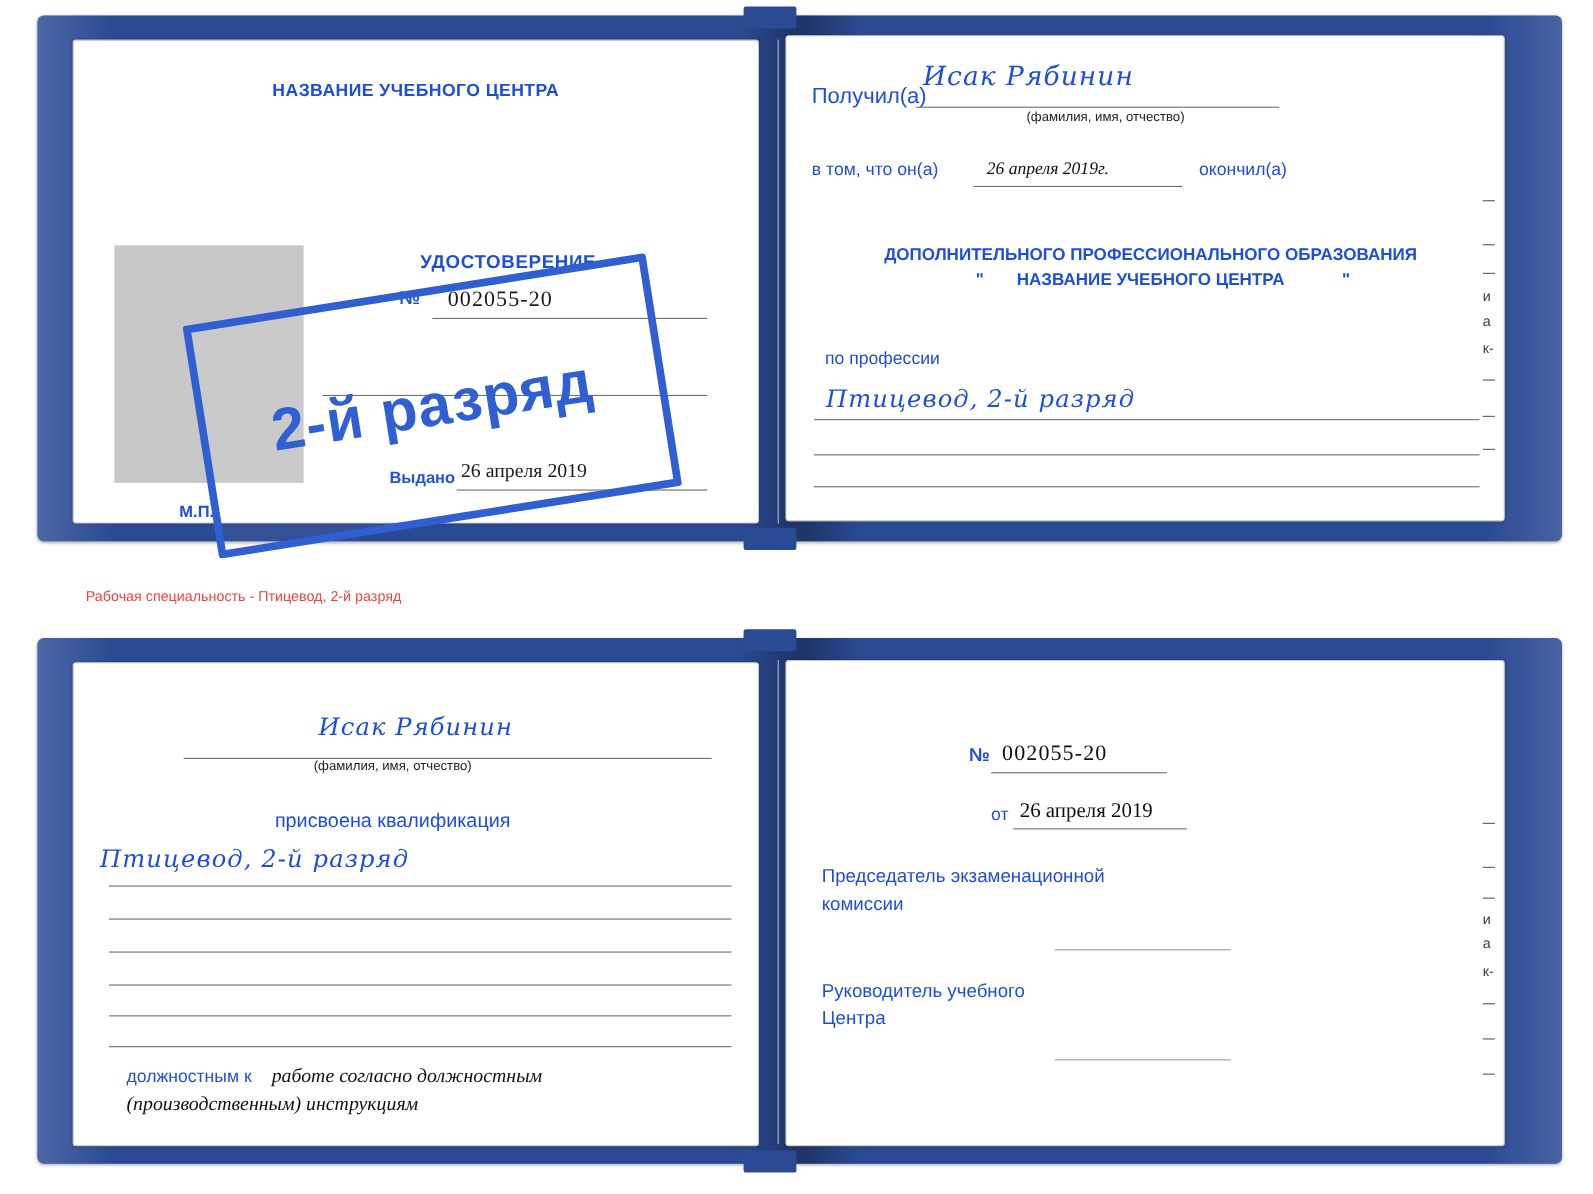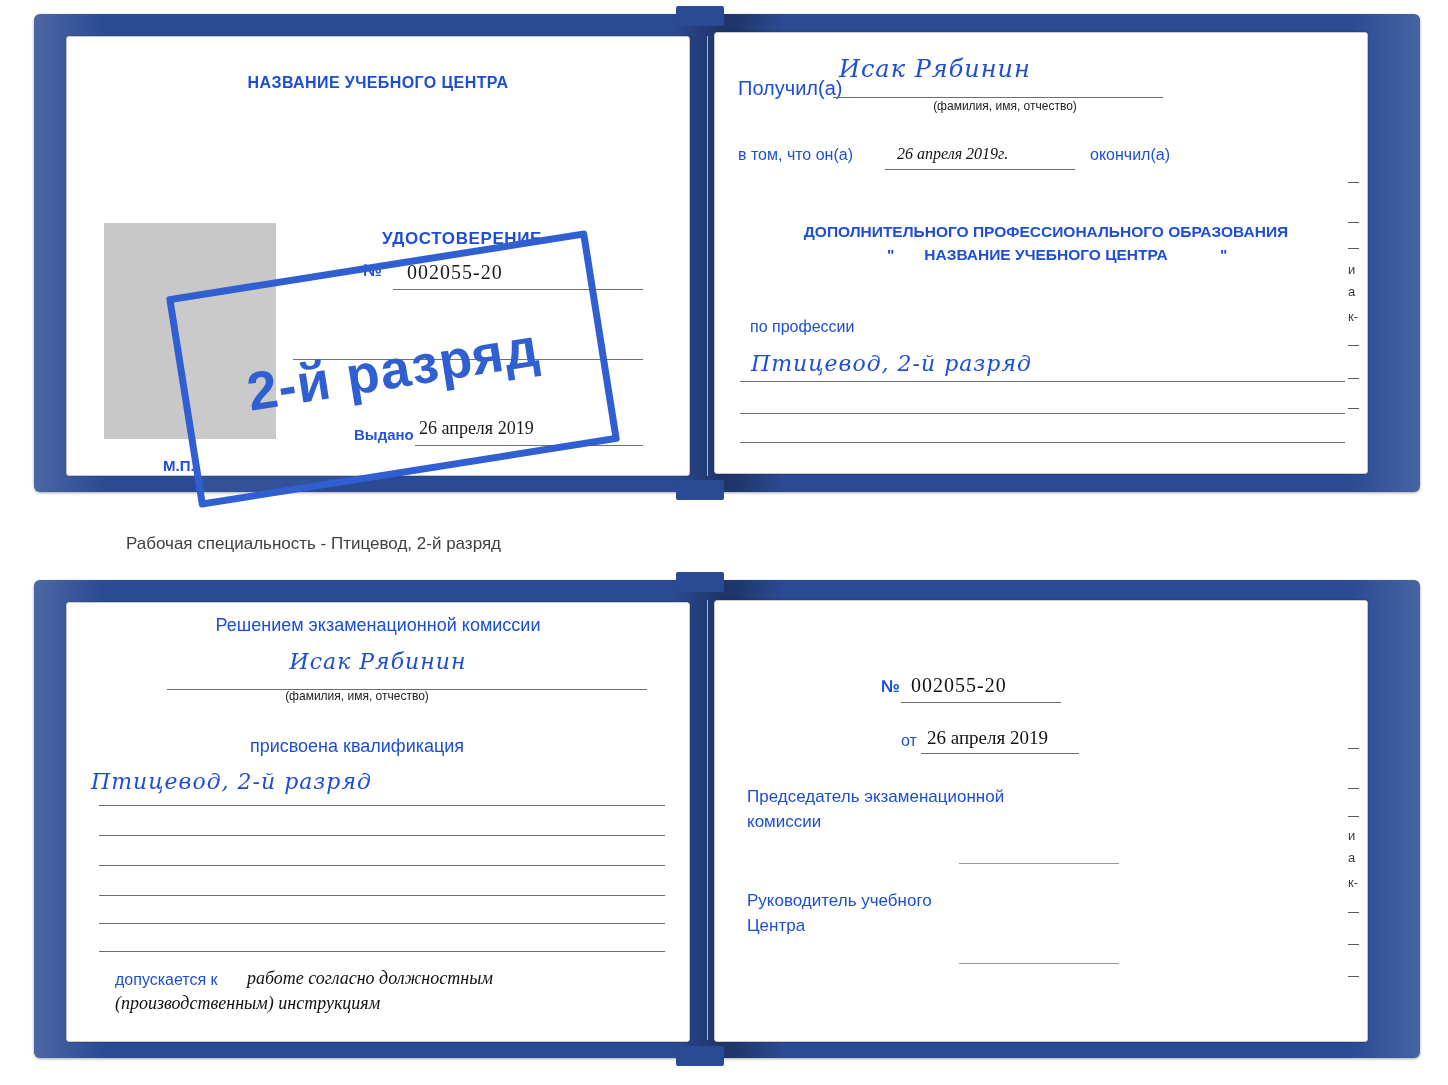--- a/index.html
+++ b/index.html
@@ -91,23 +91,22 @@
     align-items: center;
     justify-content: center;
     transform: rotate(-9deg);
     background: rgba(255,255,255,0.04);
     border-radius: 3px;
   }
 
   
   .caption {
     position: absolute;
-    font-size: 17px;
-    color: #404040;
-    margin-left: 48px;
+    font-size: 13px;
+    color: #ef4444;
   }
 
   
   .edge-text {
     position: absolute;
     font-size: 13px;
     color: #3b3b3b;
   }
   .edge-dash {
     position: absolute;
@@ -188,38 +187,37 @@
 
   <div class="caption" style="left:78px; top:534px;">Рабочая специальность - Птицевод, 2-й разряд</div>
 
   <div class="book" style="left:34px; top:580px; width:1386px; height:478px;">
     <div class="book-inner-shadow"></div>
   </div>
   <div class="tab-notch" style="left:676px; top:572px; width:48px; height:20px;"></div>
   <div class="tab-notch" style="left:676px; top:1046px; width:48px; height:20px;"></div>
 
   <div class="page-sheet" style="left:66px; top:602px; width:622px; height:438px;">
-    <div class="t center" style="left:0; top:12px; width:622px; font-size:18px;">Решением экзаменационной комиссии</div>
 
     <div class="hand" style="position:absolute; left:0; top:46px; width:622px; text-align:center; font-size:22px;">Исак Рябинин</div>
     <div class="rule" style="left:100px; top:86px; width:480px;"></div>
     <div class="t center" style="left:180px; top:86px; width:220px; font-size:12px; color:#222;">(фамилия, имя, отчество)</div>
 
     <div class="t center" style="left:0; top:133px; width:580px; font-size:18px;">присвоена квалификация</div>
 
     <div class="hand" style="position:absolute; left:24px; top:166px; font-size:22px; white-space:nowrap;">Птицевод, 2-й разряд</div>
 
     <div class="rule" style="left:32px; top:202px; width:566px;"></div>
     <div class="rule" style="left:32px; top:232px; width:566px;"></div>
     <div class="rule" style="left:32px; top:262px; width:566px;"></div>
     <div class="rule" style="left:32px; top:292px; width:566px;"></div>
     <div class="rule" style="left:32px; top:320px; width:566px;"></div>
     <div class="rule" style="left:32px; top:348px; width:566px;"></div>
 
-    <div class="t" style="left:48px; top:368px; font-size:16px;">допускается к</div>
+    <div class="t" style="left:48px; top:368px; font-size:16px;">должностным к</div>
     <div class="t typed" style="left:180px; top:365px; font-size:18px; font-style:italic;">работе согласно должностным</div>
     <div class="t typed" style="left:48px; top:390px; font-size:18px; font-style:italic;">(производственным) инструкциям</div>
   </div>
 
   <div class="spine-line" style="left:707px; top:600px; height:440px;"></div>
 
   <div class="page-sheet" style="left:714px; top:600px; width:652px; height:440px;">
 
     <div class="t bold" style="left:166px; top:76px; font-size:17px;">№</div>
     <div class="t typed" style="left:196px; top:73px; font-size:20px; letter-spacing:1px;">002055-20</div>

